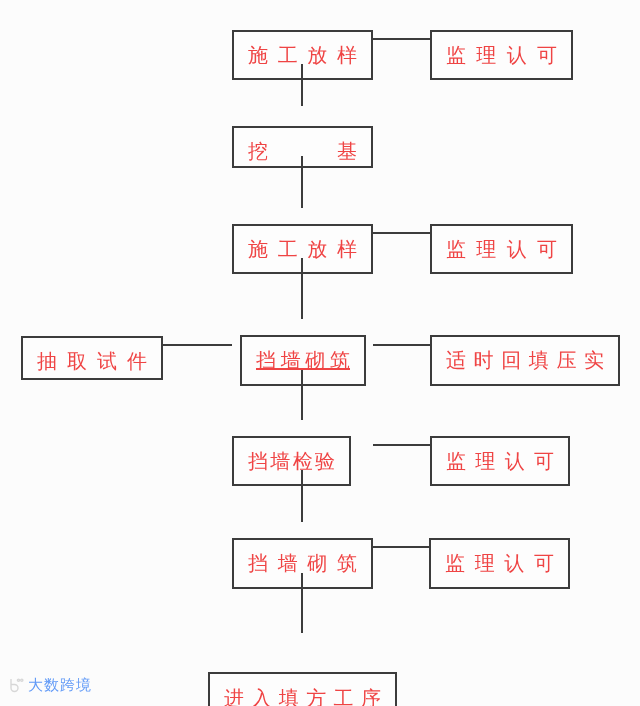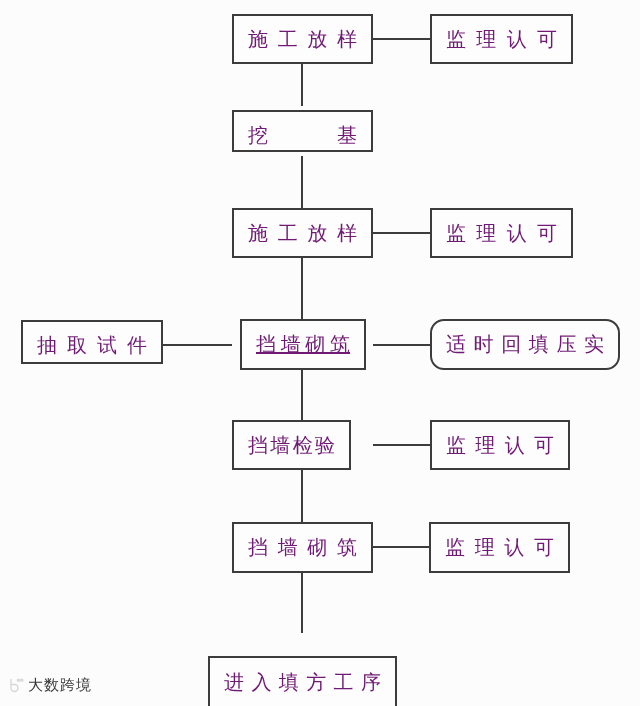--- a/index.html
+++ b/index.html
@@ -12,65 +12,66 @@
     width: 640px;
     height: 706px;
     background: #fcfcfc;
     overflow: hidden;
   }
   .node {
     position: absolute;
     box-sizing: border-box;
     border: 2px solid #3c3c3c;
     background: #fdfdfd;
-    color: #701a75;
+    color: #ef4444;
     font-size: 20px;
     display: block;
     text-align: justify;
     text-align-last: justify;
     padding: 0 14px;
     line-height: 46px;
     white-space: nowrap;
     overflow: hidden;
+    margin-top: 16px;
   }
   .vline {
     position: absolute;
     width: 2px;
     background: #3c3c3c;
   }
   .hline {
     position: absolute;
     height: 2px;
     background: #3c3c3c;
   }
   .watermark {
     position: absolute;
     left: 7px;
     top: 676px;
     display: flex;
     align-items: center;
     gap: 4px;
-    color: #000000;
+    color: #3b82f6;
     opacity: 0.8;
     font-size: 15px;
     font-family: "Liberation Sans", sans-serif;
     letter-spacing: 1px;
     user-select: none;
   }
   .watermark svg { display: block; }
 
   
   #n-construction { left: 232px; top: 14px;  width: 141px; height: 50px; }
   #n-sup1         { left: 430px; top: 14px;  width: 143px; height: 50px; }
   #n-excavation   { left: 232px; top: 110px; width: 141px; height: 42px; }
   #n-base-insp    { left: 232px; top: 208px; width: 141px; height: 50px; }
   #n-sup2         { left: 430px; top: 208px; width: 143px; height: 50px; }
   #n-sample       { left: 21px;  top: 320px; width: 142px; height: 44px; }
   #n-masonry      { left: 240px; top: 319px; width: 126px; height: 51px; line-height: 47px; text-decoration: underline; }
-  #n-backfill     { left: 430px; top: 319px; width: 190px; height: 51px; line-height: 47px; border-radius: 14px; }
+  #n-backfill     { left: 430px; top: 319px; width: 190px; height: 51px; line-height: 47px; }
   #n-wall-insp    { left: 232px; top: 420px; width: 119px; height: 50px; }
   #n-sup3         { left: 430px; top: 420px; width: 140px; height: 50px; }
   #n-handover     { left: 232px; top: 522px; width: 141px; height: 51px; line-height: 47px; }
   #n-sup4         { left: 429px; top: 522px; width: 141px; height: 51px; line-height: 47px; }
   #n-fill         { left: 208px; top: 656px; width: 189px; height: 52px; line-height: 48px; }
 
   
   #v1 { left: 301px; top: 64px;  height: 42px; }
   #v2 { left: 301px; top: 156px; height: 52px; }
   #v3 { left: 301px; top: 258px; height: 61px; }

